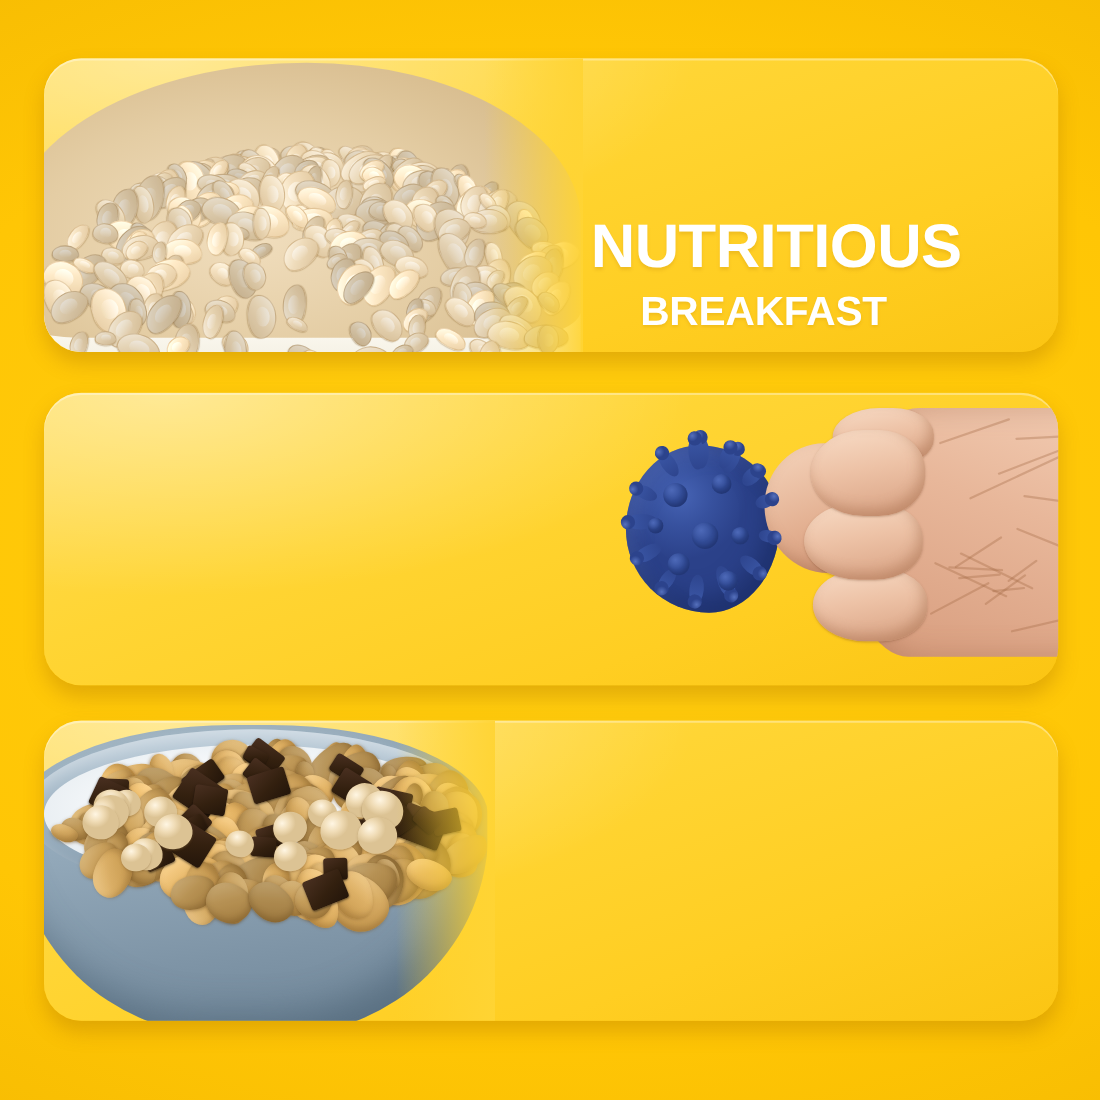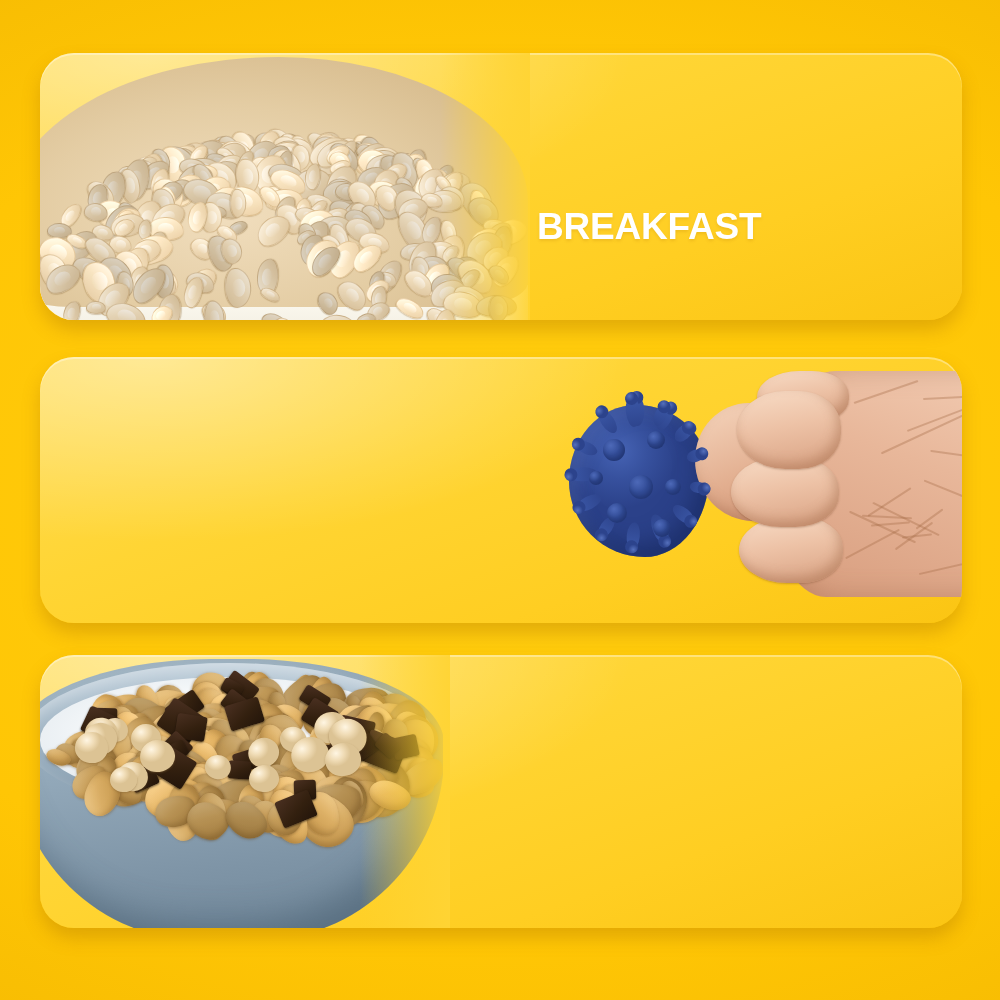--- a/index.html
+++ b/index.html
@@ -49,20 +49,21 @@
     font-stretch:condensed;
     text-shadow:0 2px 3px rgba(170,110,0,.18);
     white-space:nowrap;
   }
   .sub{
     font-weight:900;
     letter-spacing:-.2px;
     font-stretch:condensed;
     text-shadow:0 2px 3px rgba(170,110,0,.18);
     white-space:nowrap;
+    margin-left:45px;
   }
 
   .t1{ left:497px; top:143px; }
   .t1 .title{ font-size:56px; }
   .t1 .sub  { font-size:37px; margin-top:12px; }
 
   
   .oats{
     position:absolute; left:-2px; top:-4px; width:490px; height:282px;
     z-index:4; overflow:hidden;
@@ -487,20 +488,21 @@
           <i class="flake" style="left:297.4px;top:96.3px;width:24.5px;height:13.0px;transform:rotate(-58.4deg);filter:brightness(0.96);z-index:96;"></i>
           <i class="flake" style="left:302.0px;top:93.5px;width:22.0px;height:15.2px;transform:rotate(-33.1deg);filter:brightness(0.86);z-index:94;"></i>
           <i class="flake" style="left:97.1px;top:113.6px;width:23.7px;height:17.2px;transform:rotate(74.9deg);filter:brightness(0.95);z-index:114;"></i>
           <i class="flake" style="left:222.1px;top:240.2px;width:20.9px;height:11.0px;transform:rotate(27.5deg);filter:brightness(0.97);z-index:240;"></i>
           <i class="flake" style="left:64.9px;top:276.1px;width:38.7px;height:26.3px;transform:rotate(-20.8deg);filter:brightness(0.87);z-index:276;"></i>
         </div>
     </div>
     <div class="fade-r" style="left:400px;width:90px;right:auto;"></div>
 
     <div class="txt t1">
+      <div class="title">NUTRITIOUS</div>
       <div class="sub">BREAKFAST</div>
     </div>
   </div>
 
   <div class="card c2">
 
     <div class="virus-scene">
 
       <div class="virus">
         <div class="body"></div>

